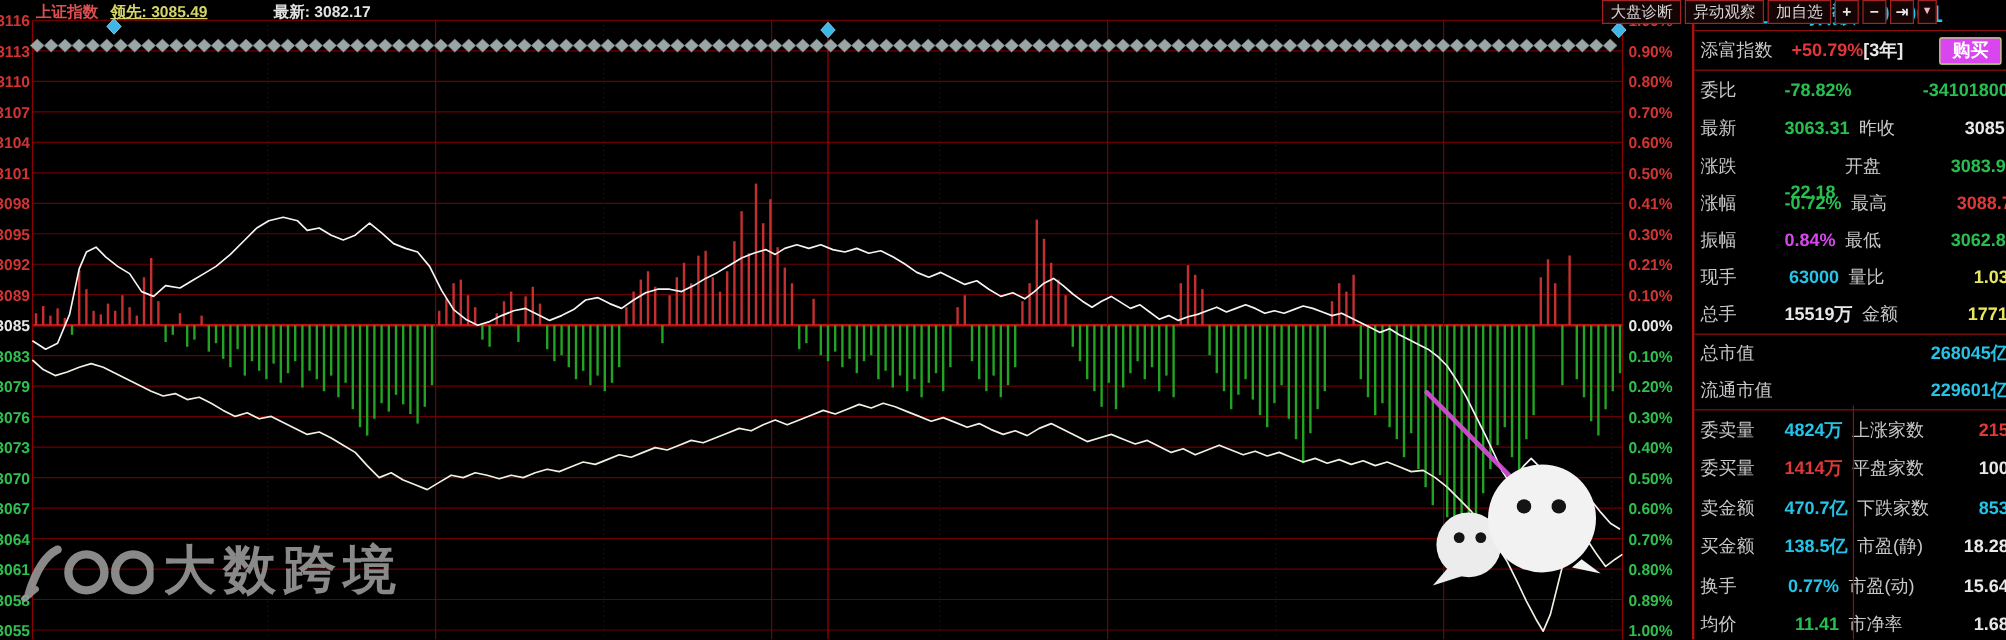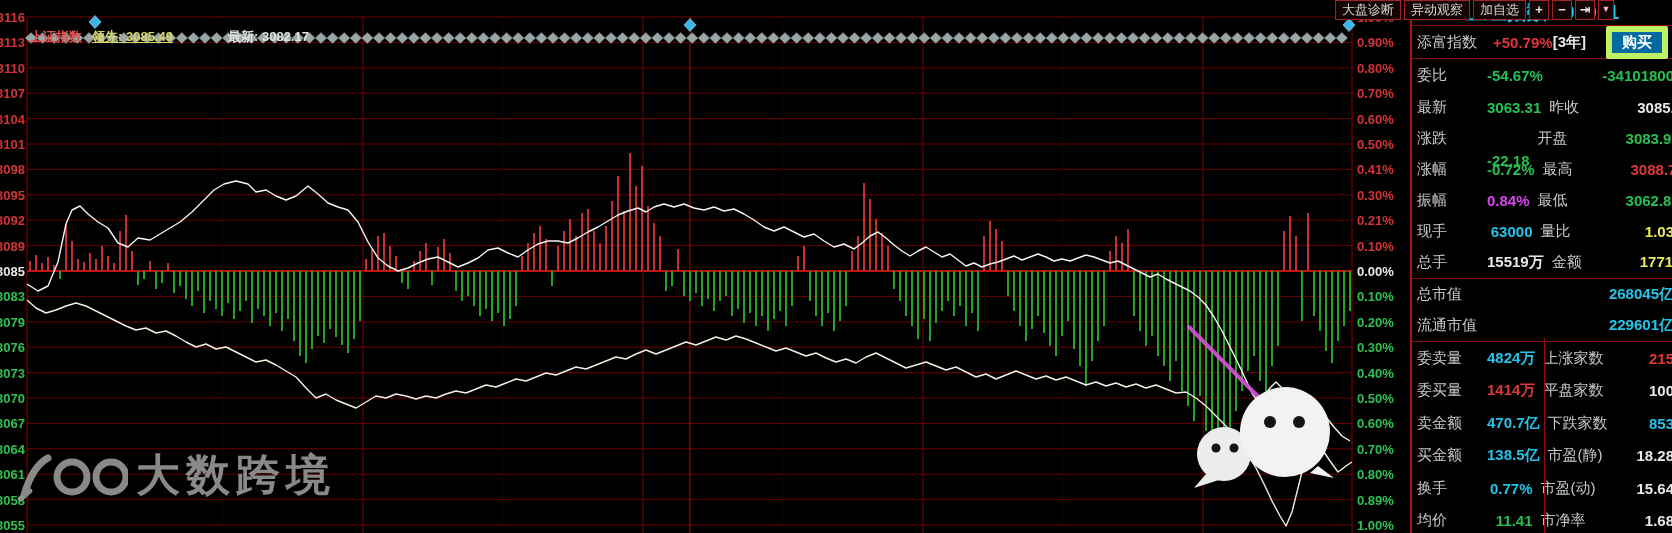--- a/index.html
+++ b/index.html
@@ -1,19 +1,19 @@
 <!DOCTYPE html>
 <html><head>
 <meta charset="utf-8">
 <style>
   html,body{margin:0;padding:0;}
   body{width:1672px;height:533px;position:relative;background:#000;overflow:hidden;
        font-family:"Liberation Sans","DejaVu Sans",sans-serif;}
   
-  #chart-header{position:absolute;left:0;top:0;width:1408px;height:18px;z-index:3;margin-top:27px;}
+  #chart-header{position:absolute;left:0;top:0;width:1408px;height:18px;z-index:3;}
   #chart-header .htext{position:absolute;top:1px;font-size:13px;font-weight:bold;white-space:nowrap;}
   #hdr-symbol{left:30px;color:#e05050;}
   #hdr-lead{left:92px;color:#d6d668;text-decoration:underline;}
   #hdr-last{left:228px;color:#e2e2e2;}
   #toolbar{position:absolute;right:58px;top:0px;display:flex;gap:3px;z-index:4;}
   .tbtn{height:18px;line-height:17px;font-size:13px;color:#d4d4d4;background:#150404;
         border:1px solid #a02424;padding:0 6px;white-space:nowrap;cursor:default;}
   .tbtn.sq{padding:0;width:18px;text-align:center;font-weight:bold;color:#e8e8e8;}
   .tbtn.dd{padding:0;width:14px;text-align:center;font-size:9px;color:#f0b4c6;line-height:16px;}
   
@@ -27,22 +27,22 @@
   .prow .lab{color:#c8c8c8;}
   .prow .l1{width:70px;flex:none;}
   .prow .v1{flex:1;text-align:right;font-weight:bold;}
   .prow .l2{width:88px;flex:none;padding-left:8px;}
   .prow .v2{flex:1;text-align:right;font-weight:bold;}
   .sep{border-top:1px solid #8c1010;}
   #fund-row{height:32px;}
   #weibi-row{height:33px;}
   .prow.std{height:31px;}
   .prow.btm{height:32.5px;}
-  #buy-btn{margin-left:auto;margin-right:6px;background:#0369a1;color:#fff;font-size:15px;
-           font-weight:bold;border:6px solid #bef264;border-radius:2px;padding:1px 10px;cursor:default;}
+  #buy-btn{margin-left:auto;margin-right:6px;background:#d946ef;color:#fff;font-size:15px;
+           font-weight:bold;border:1px solid #bef264;border-radius:2px;padding:1px 10px;cursor:default;}
   #col-divider{position:absolute;left:132px;top:338px;bottom:0;width:1px;background:#8c1010;}
   
   #wm-left{position:absolute;left:16px;top:446px;display:flex;align-items:center;z-index:6;opacity:.88;}
   #wm-left .wm-text{color:#9c9c9c;font-size:44px;font-weight:bold;letter-spacing:6px;margin-left:8px;}
   #wm-right{position:absolute;left:1188px;top:380px;display:flex;align-items:flex-start;z-index:6;}
   #wm-right .wm-text{color:#f4f4f4;font-size:57px;font-weight:bold;letter-spacing:6px;
                      margin-left:6px;margin-top:16px;opacity:.93;white-space:nowrap;}
 </style>
 </head>
 <body>
@@ -485,21 +485,21 @@
 <div id="panel">
   <div id="panel-title">上证指数 000001</div>
   <div id="fund-row" class="prow sep">
     <span class="lab l1" style="width:76px">添富指数</span>
     <span style="color:#e03838;font-weight:bold;">+50.79%</span>
     <span style="color:#e8e8e8;font-weight:bold;">[3年]</span>
     <button id="buy-btn">购买</button>
   </div>
   <div id="weibi-row" class="prow sep">
     <span class="lab l1">委比</span>
-    <span style="color:#27c050;font-weight:bold;">-54.67%</span>
+    <span style="color:#27c050;font-weight:bold;">-78.82%</span>
     <span class="v2" style="color:#27c050;">-34101800</span>
   </div>
   <div id="panel-rows">
       <div class="prow std">
         <span class="lab l1">最新</span>
         <span class="v1" style="color: rgb(39, 192, 80);">3063.31</span>
         <span class="lab l2">昨收</span>
         <span class="v2" style="color: rgb(232, 232, 232);">3085.49</span>
       </div>
       <div class="prow std">

